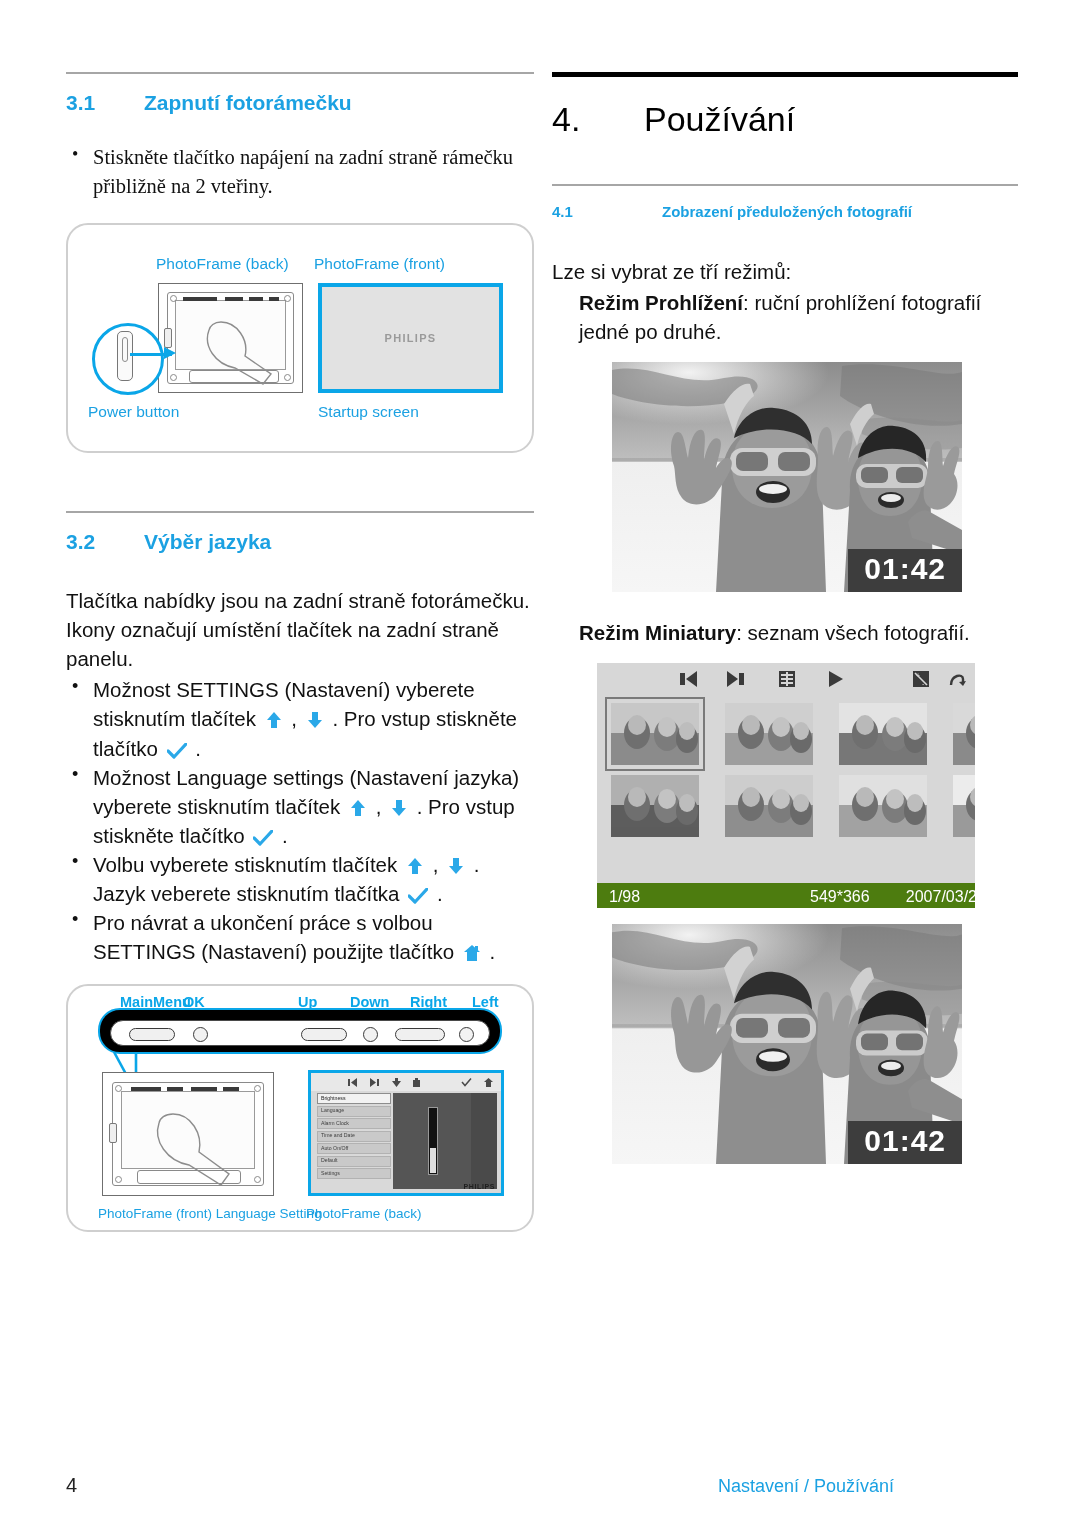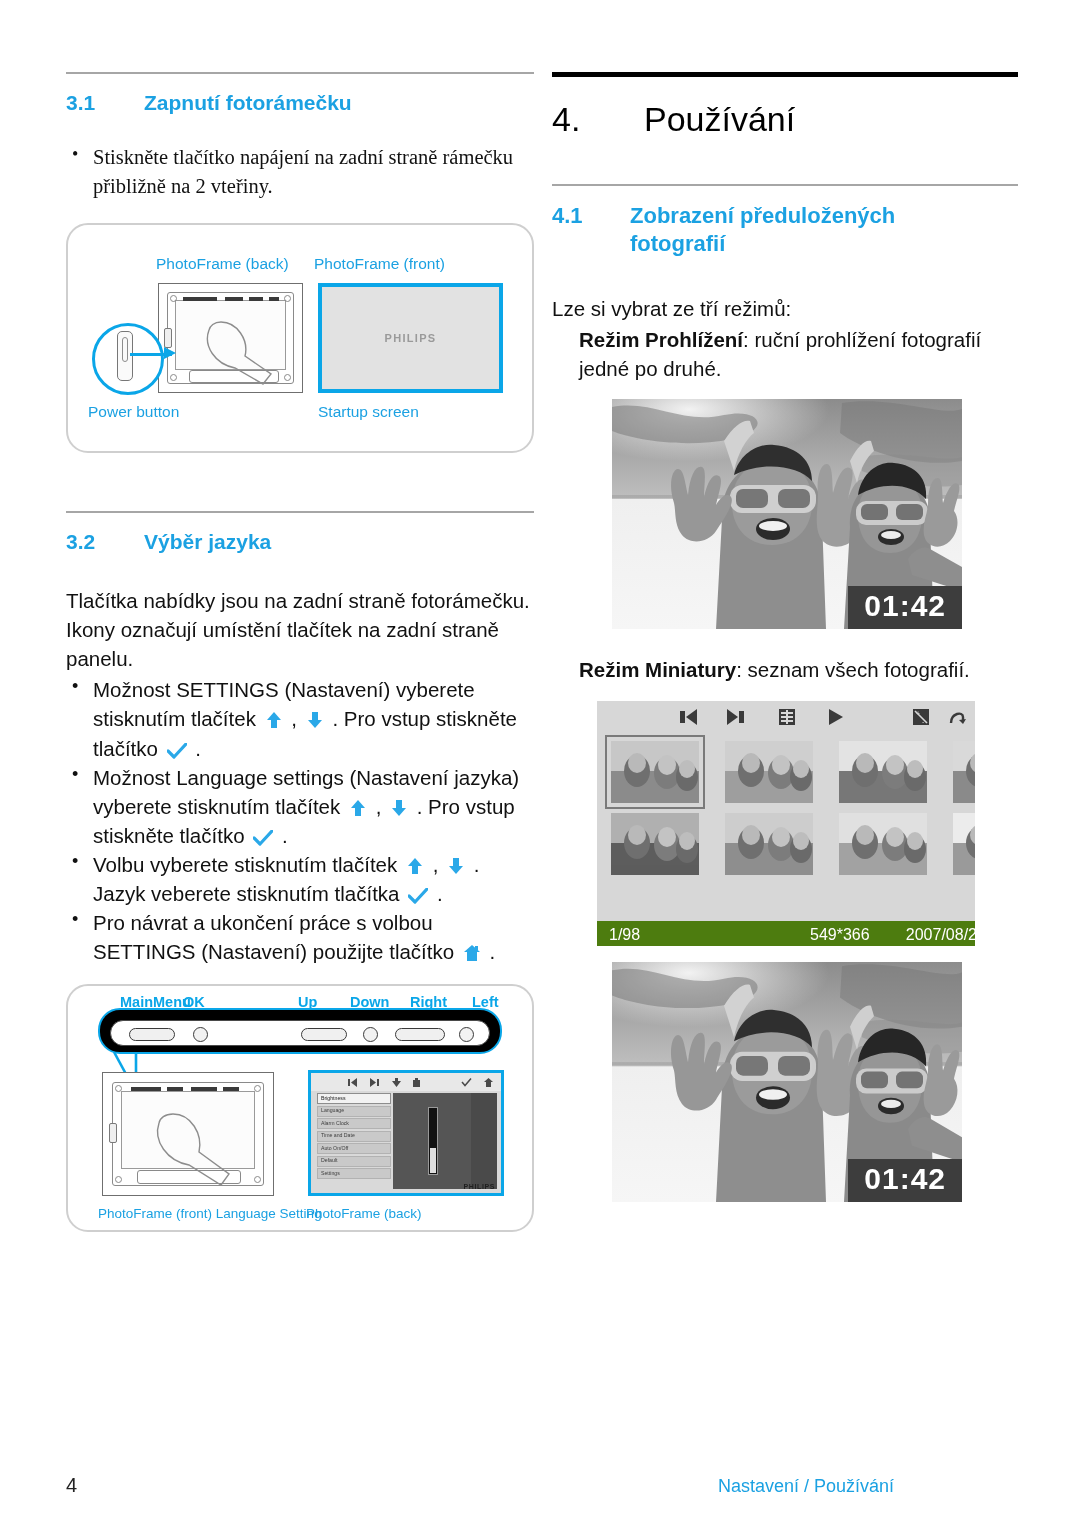--- a/index.html
+++ b/index.html
@@ -27,21 +27,21 @@
     font-weight:bold; color:#1ba1e2;
     font-size:21px; line-height:1.28;
   }
   .h-sec .num { width:78px; flex:0 0 78px; }
   .h-chap {
     display:flex; align-items:flex-start;
     font-size:34px; line-height:1.2; color:#000;
     font-weight:normal;
   }
   .h-chap .num { width:92px; flex:0 0 92px; }
-  .h-41 { font-size:22px; }
+  .h-41 { font-size:15px;gap:32px; }
   .h-41 .num { color:#1ba1e2; }
 
   
   .para {
     font-size:20.5px; line-height:1.42; color:#111;
     margin:0 0 2px 0;
   }
   .bullets { margin:0; padding:0; list-style:none; }
   .bullets li {
     position:relative; padding-left:27px;
@@ -555,21 +555,21 @@
               <ellipse cx="56" cy="24" rx="9" ry="10" fill="#c3c3c3"></ellipse>
               <ellipse cx="76" cy="36" rx="11" ry="14" fill="#6a6a6a"></ellipse>
               <ellipse cx="76" cy="28" rx="8" ry="9" fill="#bdbdbd"></ellipse>
               <rect y="52" width="88" height="10" fill="#9a9a9a" opacity=".7"></rect>
             </svg></div>
         </div>
 
       <div class="ts-status">
         <span style="left:12px;">1/98</span>
         <span style="left:176px;margin-left:37px;">549*366</span>
-        <span style="right:-2px;">2007/08/2</span>
+        <span style="right:-2px;">2007/03/2</span>
       </div>
     </div>
 
 
     <div class="photo" style="margin:16px 0 0 60px; width:350px; height:240px;">
       <svg width="350" height="240" viewBox="0 0 350 230" preserveAspectRatio="none">
         <rect width="350" height="230" fill="url(#skyA)"></rect>
         <rect y="100" width="350" height="130" fill="url(#seaA)"></rect>
         <rect width="350" height="130" fill="url(#sunA)"></rect>
         <path d="M0 8 C 40 0, 70 26, 112 16 C 150 8, 160 32, 120 40 C 70 50, 20 40, 0 32 Z" fill="#7a7a7a" opacity=".55"></path>

